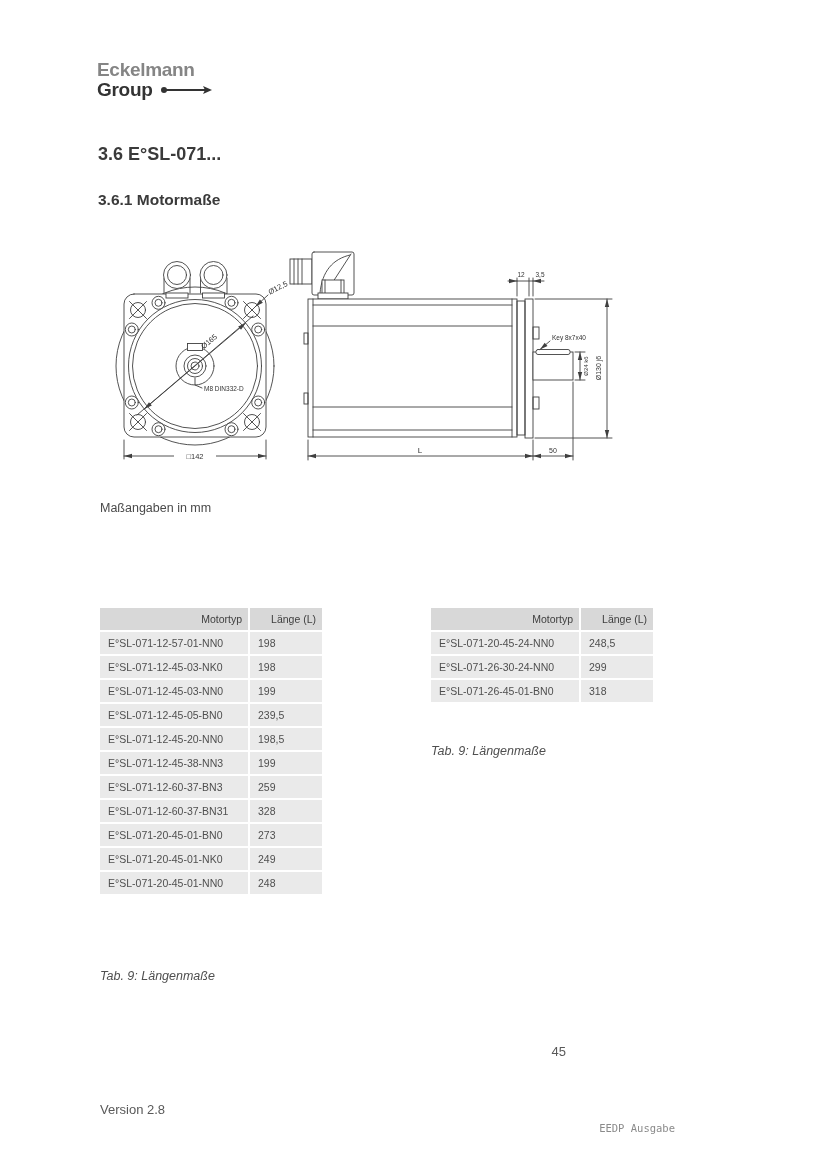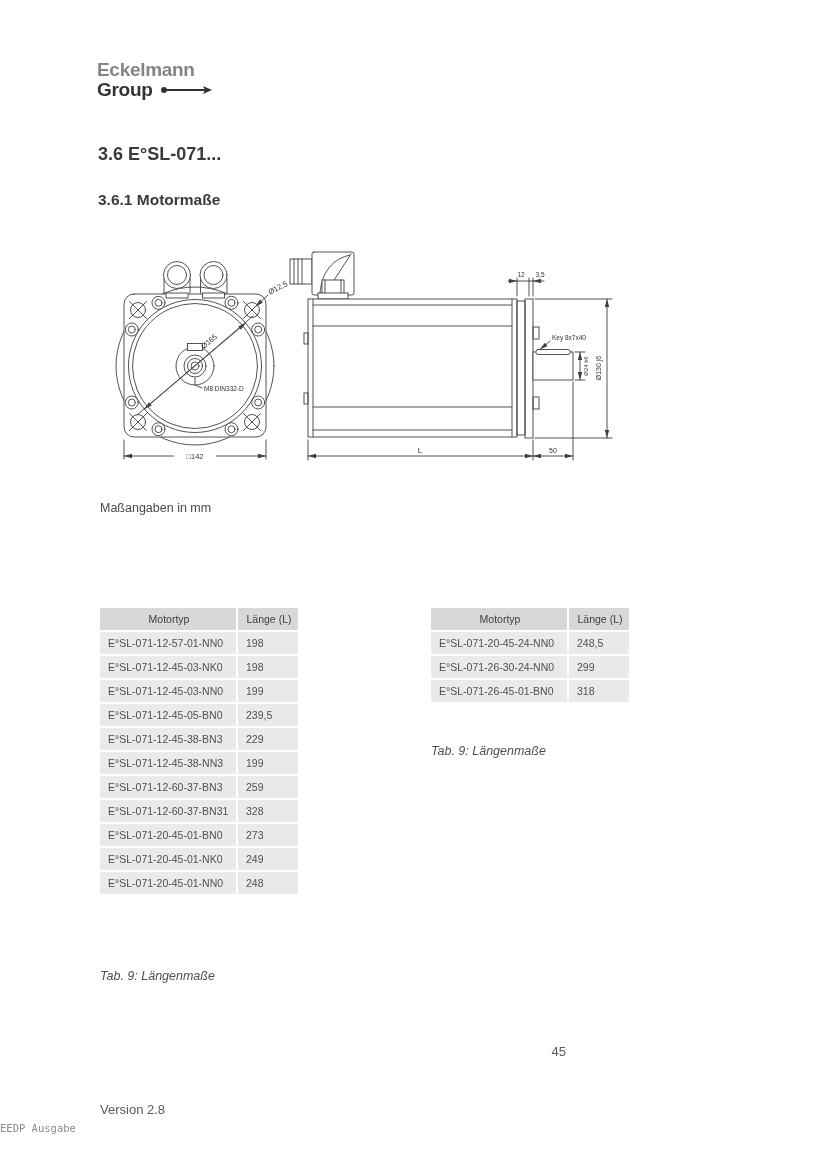--- a/index.html
+++ b/index.html
@@ -18,35 +18,35 @@
   
   .drawing{position:absolute;left:95px;top:233px;}
   .drawing text{font-family:"Liberation Sans",sans-serif;fill:#333;stroke:none;}
 
   .dim-note{position:absolute;left:100px;top:501px;font-size:12.5px;color:#4a4a4a;}
 
   
   .tbl{position:absolute;border-collapse:separate;border-spacing:2px;font-size:10.5px;}
   .tbl-left{left:98px;top:606px;}
   .tbl-right{left:429px;top:606px;}
-  .tbl th{background:#d8d8d8;color:#3e3e3e;font-weight:normal;text-align:center;
-          height:22px;padding:0 6px 0 8px;white-space:nowrap;}
+  .tbl th{background:#d8d8d8;color:#3e3e3e;font-weight:normal;text-align:right;
+          height:22px;padding:0 6px 0 20px;white-space:nowrap;}
   .tbl td{background:#eaeaea;color:#4f4f4f;height:22px;padding:0 6px 0 8px;white-space:nowrap;}
   .tbl th:first-child, .tbl td:first-child{width:122px;min-width:122px;}
   .tbl th:last-child, .tbl td:last-child{width:46px;min-width:46px;}
 
   .caption{position:absolute;font-style:italic;font-size:12.5px;color:#4f4f4f;}
   .cap-left{left:100px;top:969px;}
   .cap-right{left:431px;top:744px;}
 
   
   .footer-version{position:absolute;left:100px;top:1102px;font-size:13px;color:#595959;}
   .footer-page{position:absolute;right:109px;top:1044px;font-size:13px;color:#595959;}
 
-  .watermark{position:absolute;left:0;top:1122px;width:100%;text-align:left;
+  .watermark{position:absolute;left:0;top:1122px;width:100%;text-align:right;
              font-family:"DejaVu Sans Mono",monospace;font-size:10.5px;line-height:13px;color:#8a8a8a;}
 </style>
 </head>
 <body>
 
 <div class="page">
 
   <div class="logo">
     <div class="l1">Eckelmann</div>
     <div class="l2">
@@ -240,22 +240,22 @@
         </tr>
         <tr>
           <td>E°SL-071-12-45-03-NN0</td>
           <td>199</td>
         </tr>
         <tr>
           <td>E°SL-071-12-45-05-BN0</td>
           <td>239,5</td>
         </tr>
         <tr>
-          <td>E°SL-071-12-45-38-BN3</td>
-          <td>229</td>
+          <td>E°SL-071-12-45-20-NN0</td>
+          <td>198,5</td>
         </tr>
         <tr>
           <td>E°SL-071-12-45-38-NN3</td>
           <td>199</td>
         </tr>
         <tr>
           <td>E°SL-071-12-60-37-BN3</td>
           <td>259</td>
         </tr>
         <tr>

